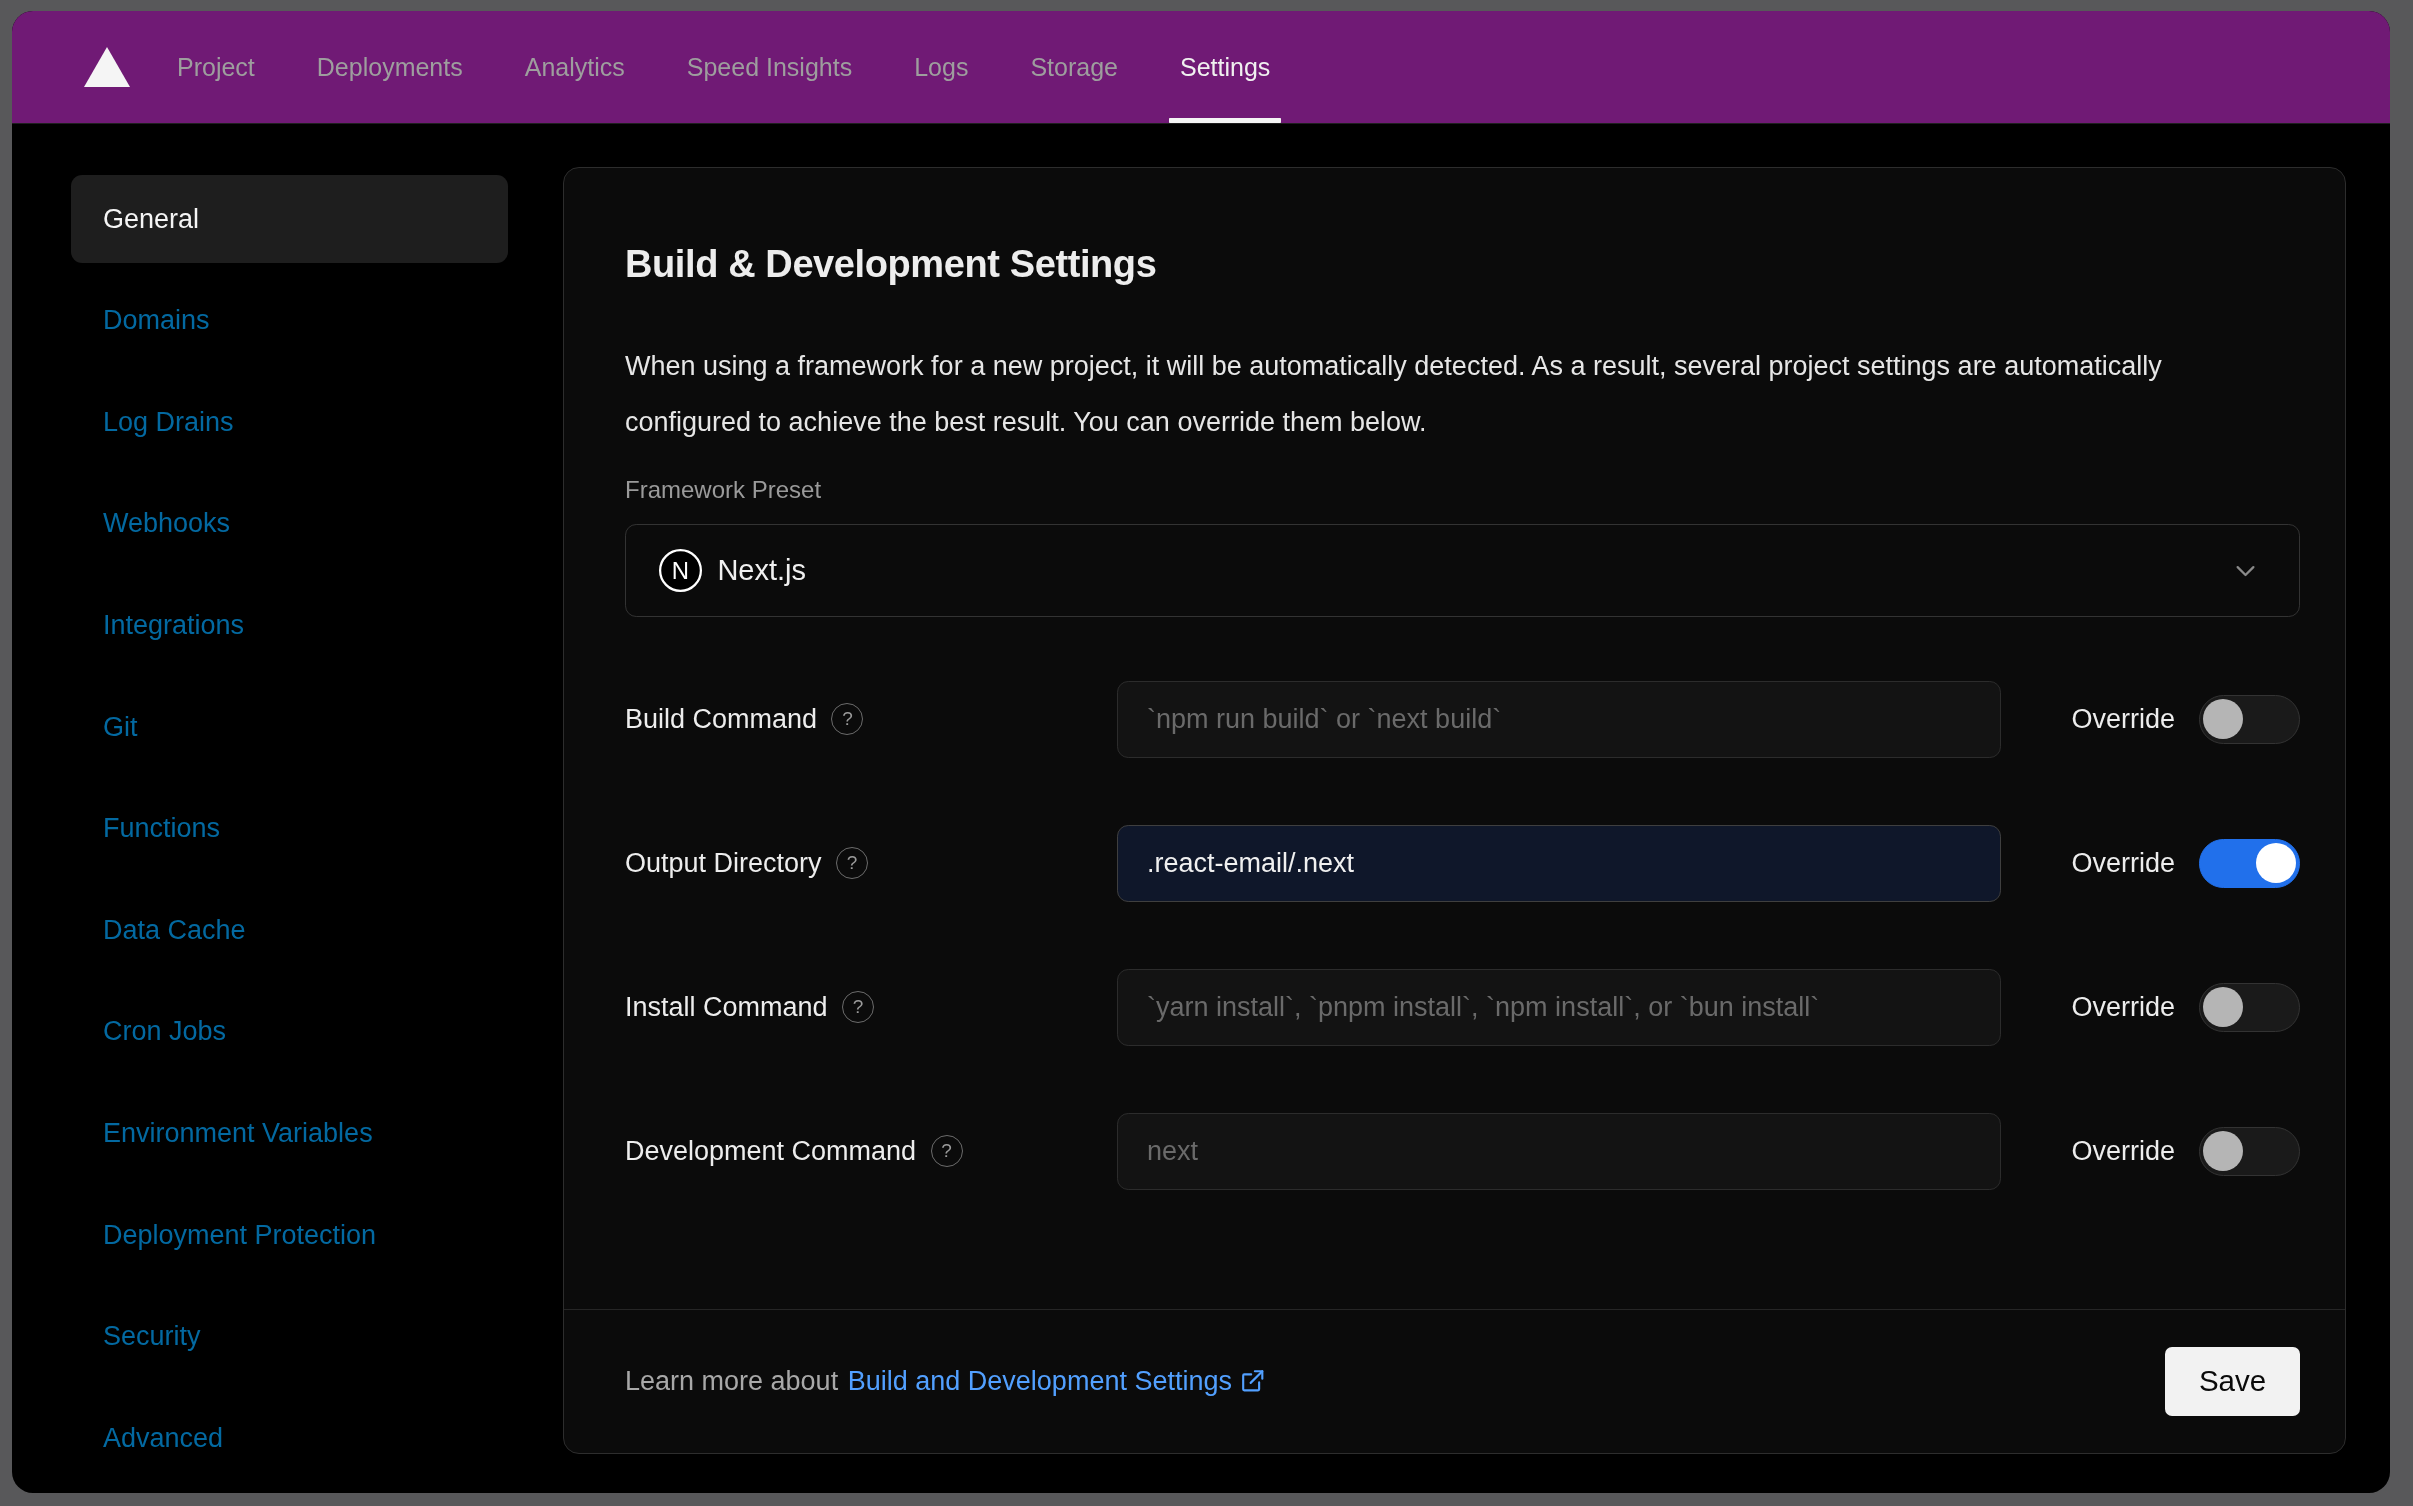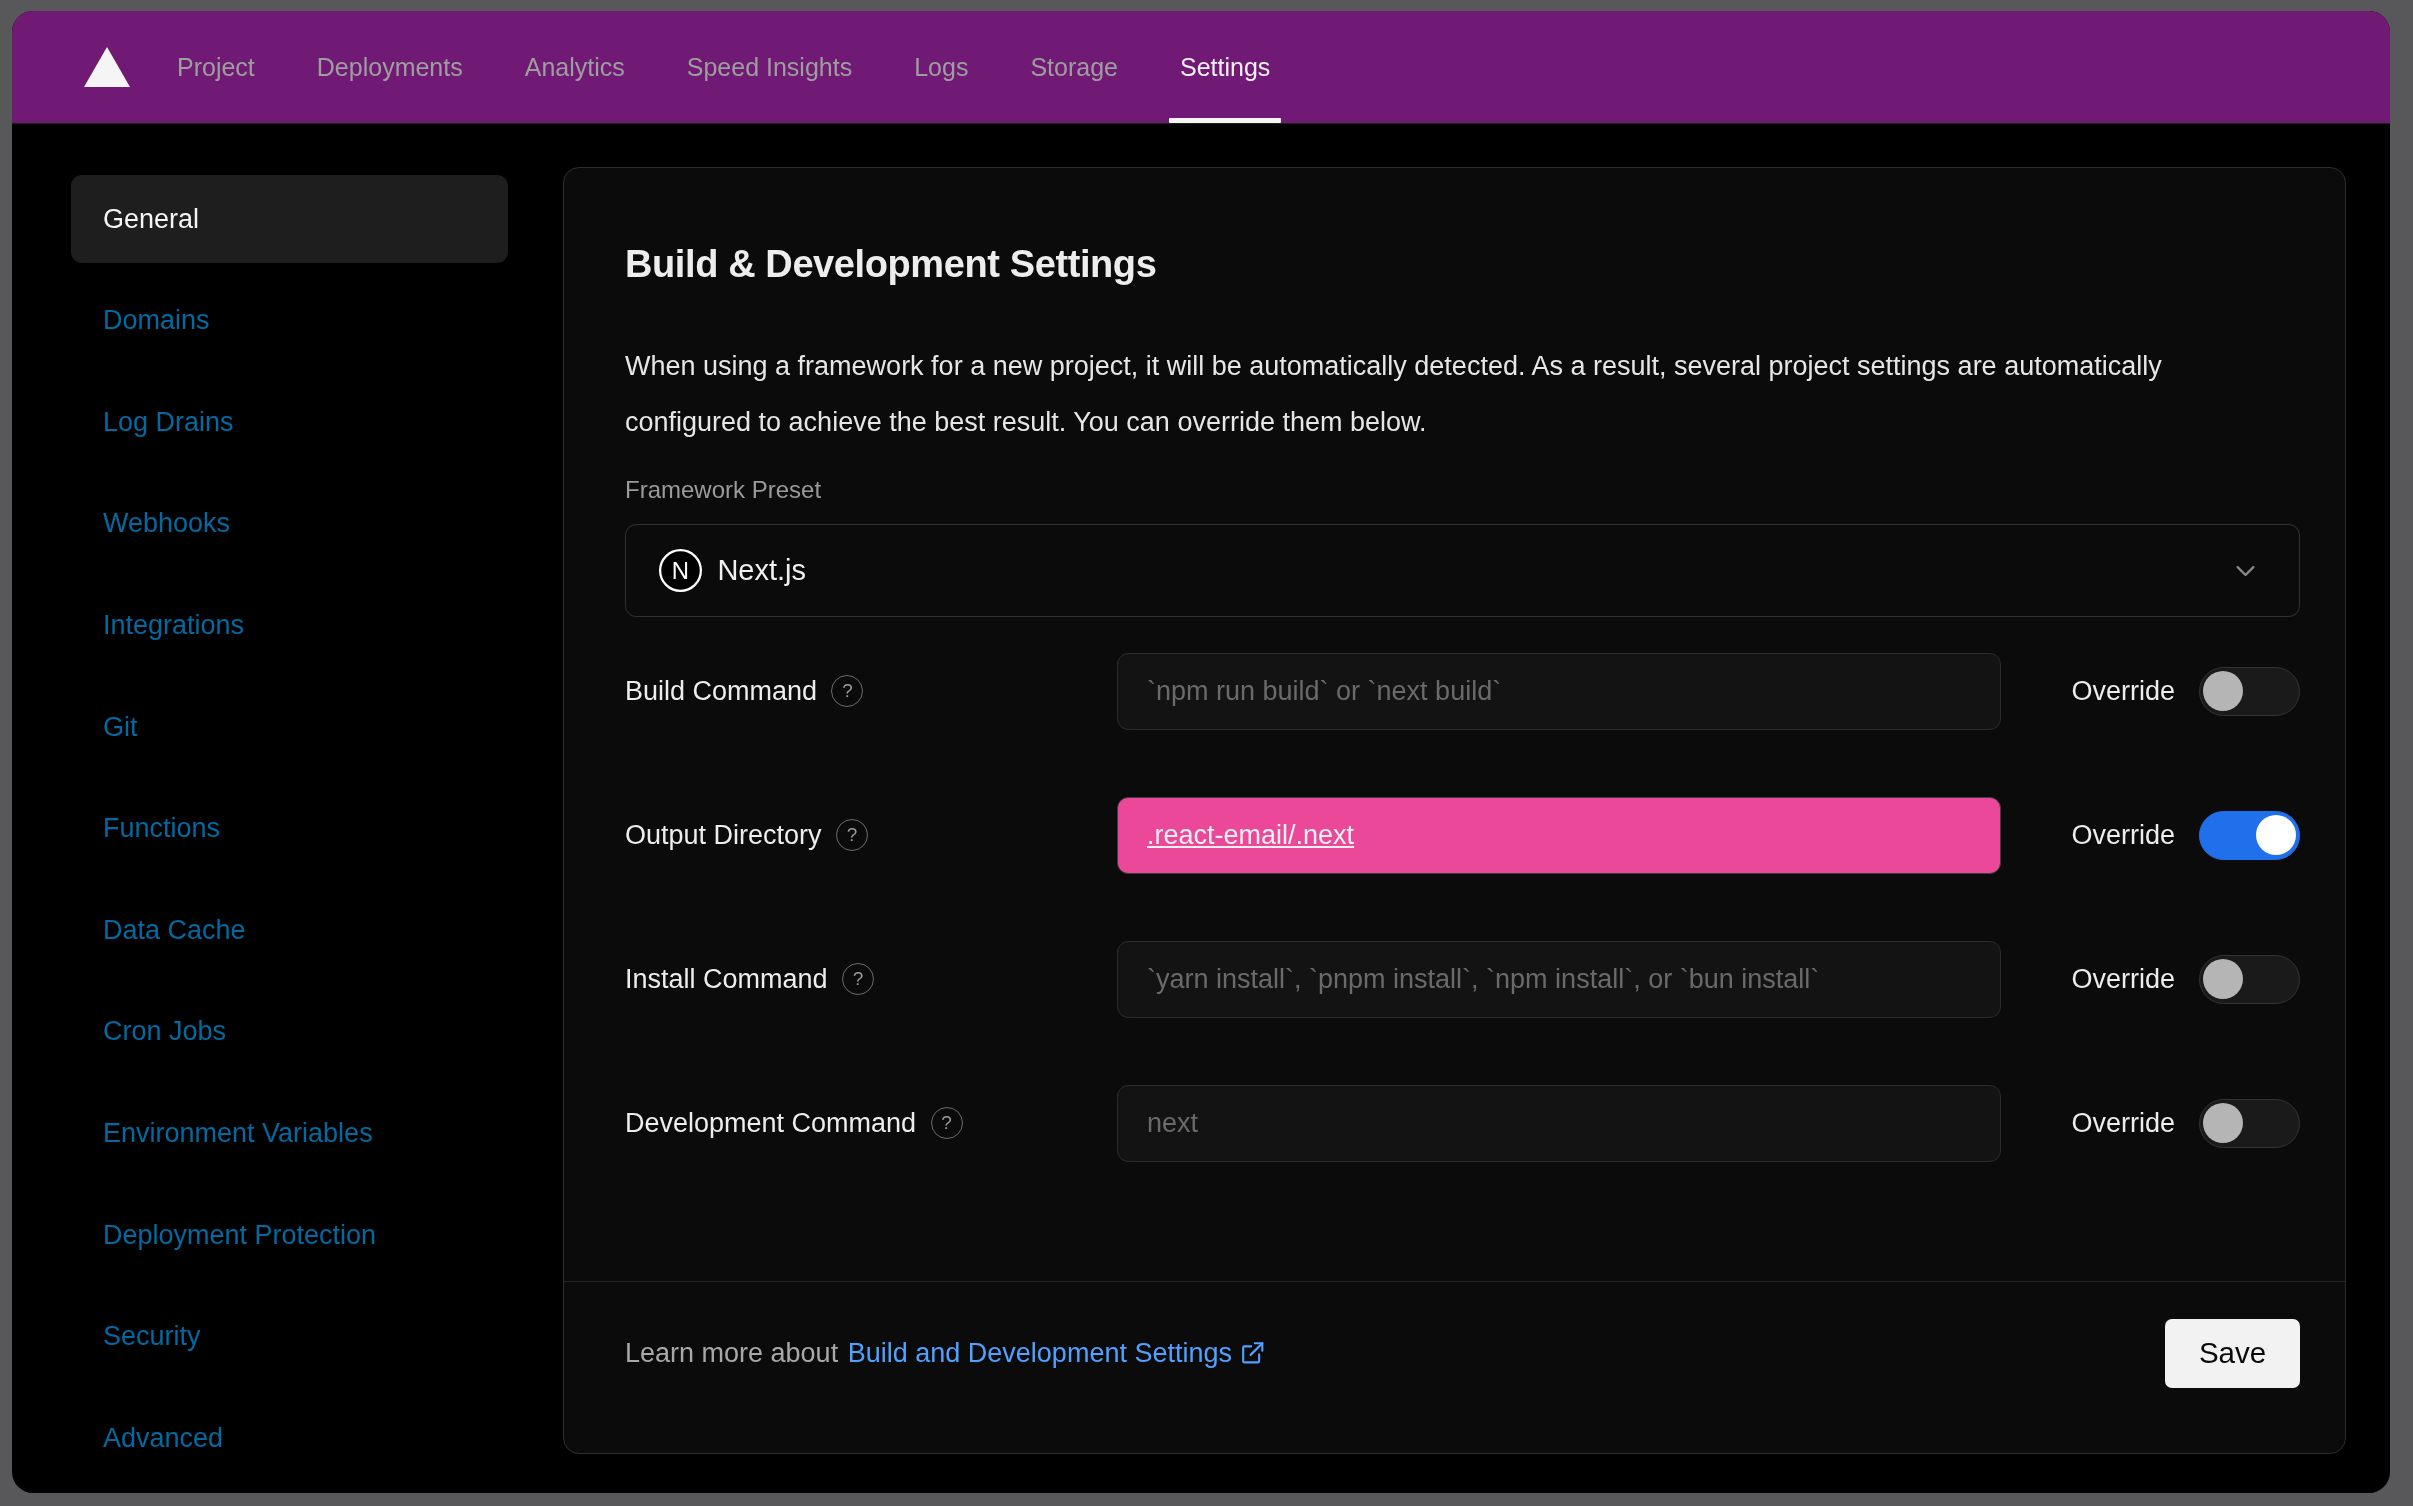--- a/index.html
+++ b/index.html
@@ -57,39 +57,39 @@
   .fw-label { margin-top:25.5px; color:#9a9a9a; font-size:24px; line-height:27px; }
   .select {
     margin-top:21px; height:93px; width:100%;
     border:0.8px solid #333; border-radius:11.2px; background:#0b0b0b;
     display:flex; align-items:center; padding:0 40px 0 32px; cursor:pointer;
   }
   .nextjs-logo { width:45px; height:45px; flex:none; }
   .select-value { color:#f0f0f0; font-size:29px; margin-left:14.4px; flex:1; }
   .chevron { width:27px; height:27px; flex:none; }
   
-  .rows { margin-top:36px; }
+  .rows { margin-top:64px; }
   .row { display:flex; align-items:center; height:77px; margin-bottom:67px; }
   .row:last-child { margin-bottom:0; }
   .row-label-box { width:492px; flex:none; display:flex; align-items:center; gap:14.4px; }
   .row-label { color:#ededed; font-size:27px; white-space:nowrap; }
   .help {
     width:32px; height:32px; border:1.6px solid #6b6b6b; border-radius:50%;
     display:flex; align-items:center; justify-content:center;
     color:#9b9b9b; font-size:19px; cursor:pointer; flex:none;
   }
   .field {
     width:884px; height:77px; flex:none; border-radius:11.2px;
     font-family:"Liberation Sans","DejaVu Sans",sans-serif;
     font-size:27px; padding:0 29px; outline:none;
     text-overflow:ellipsis;
   }
   .field::placeholder { color:#6a6a6a; text-overflow:ellipsis; }
   .field.locked { background:#131313; border:0.8px solid #2c2c2c; color:#6a6a6a; }
-  .field.editable { background:#ec4899; border:0.8px solid #3f3f3f; color:#f0f0f0;text-decoration:underline; }
+  .field.editable { background:#0f172a; border:0.8px solid #3f3f3f; color:#f0f0f0; }
   .override-group { margin-left:auto; display:flex; align-items:center; gap:24px; }
   .override-label { color:#ededed; font-size:27px; }
   .switch {
     position:relative; width:101px; height:49px; border-radius:25px; cursor:pointer; flex:none;
     background:#1a1a1a; border:1.6px solid #333;
   }
   .switch .knob {
     position:absolute; top:3.2px; left:3.2px; width:40px; height:40px;
     border-radius:50%; background:#b5b5b5;
   }

